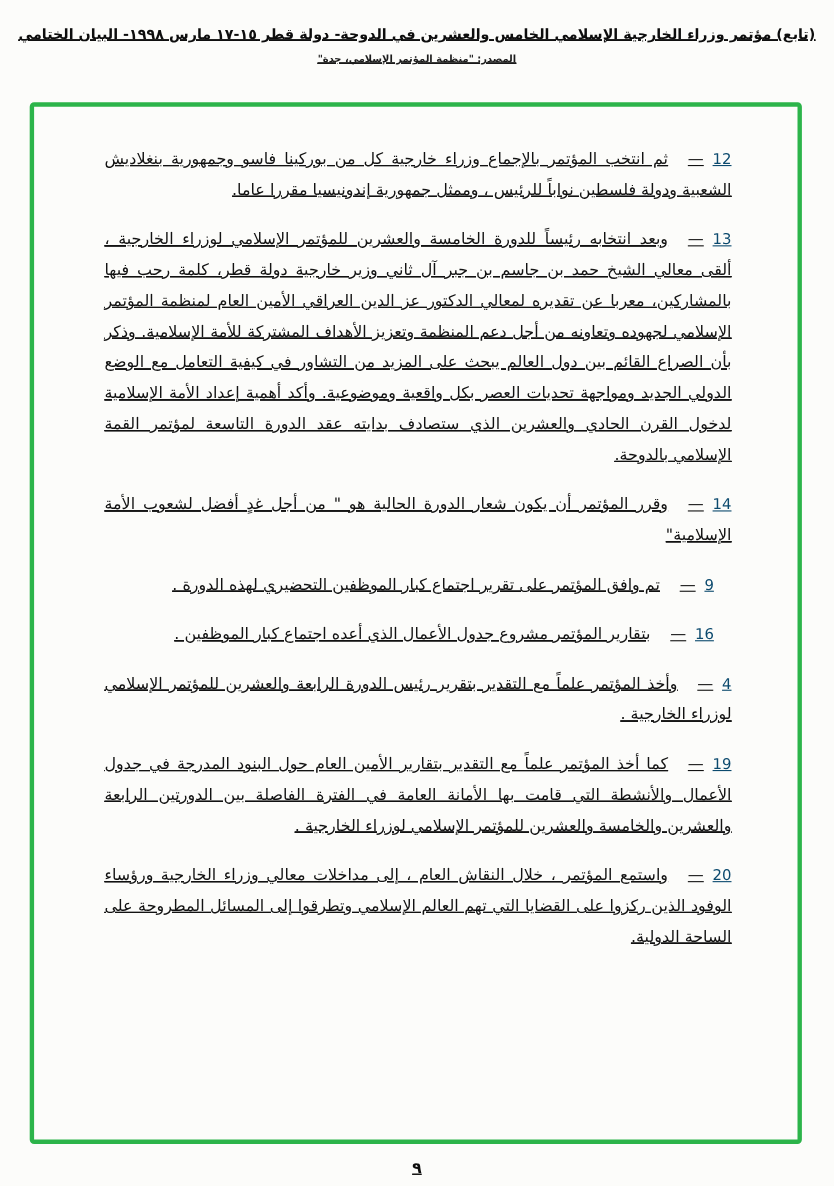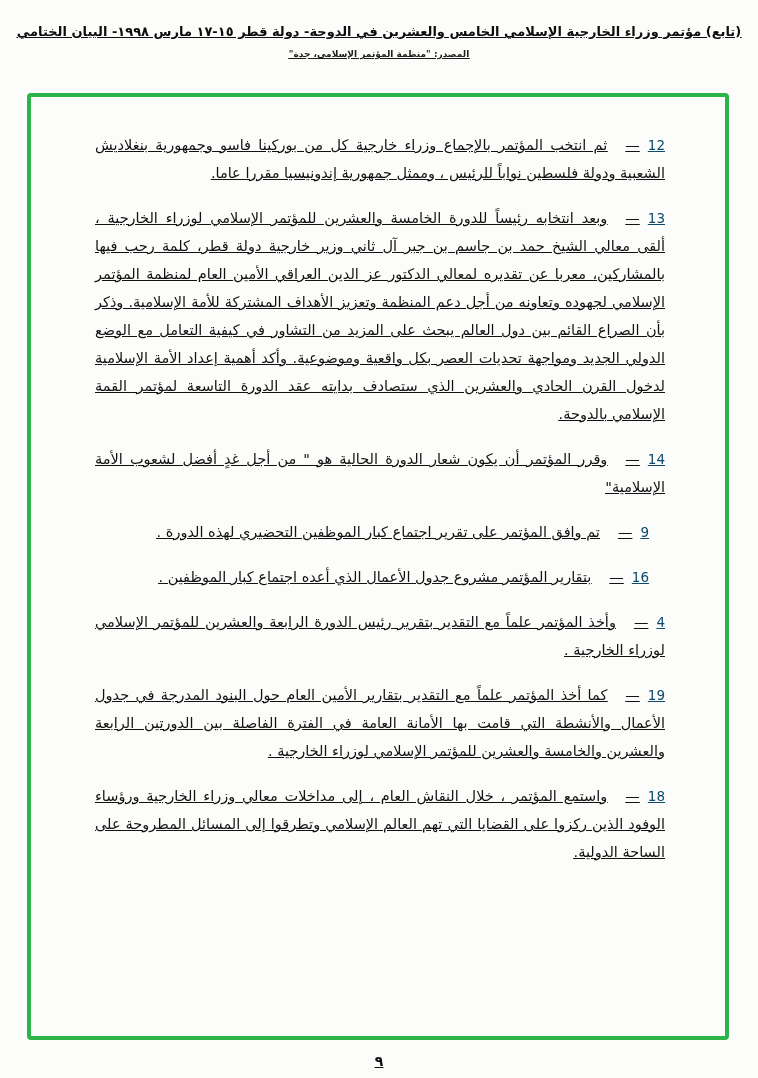--- a/index.html
+++ b/index.html
@@ -122,21 +122,21 @@
 
       <p class="para">
         <span class="pnum">4</span><span class="dash">—</span><span class="ptext">وأخذ المؤتمر علماً مع التقدير بتقرير رئيس الدورة الرابعة والعشرين للمؤتمر الإسلامي لوزراء الخارجية .</span>
       </p>
 
       <p class="para">
         <span class="pnum">19</span><span class="dash">—</span><span class="ptext">كما أخذ المؤتمر علماً مع التقدير بتقارير الأمين العام حول البنود المدرجة في جدول الأعمال والأنشطة التي قامت بها الأمانة العامة في الفترة الفاصلة بين الدورتين الرابعة والعشرين والخامسة والعشرين للمؤتمر الإسلامي لوزراء الخارجية .</span>
       </p>
 
       <p class="para">
-        <span class="pnum">18</span><span class="dash">—</span><span class="ptext">واستمع المؤتمر ، خلال النقاش العام ، إلى مداخلات معالي وزراء الخارجية ورؤساء الوفود الذين ركزوا على القضايا التي تهم العالم الإسلامي وتطرقوا إلى المسائل المطروحة على الساحة الدولية.</span>
+        <span class="pnum">20</span><span class="dash">—</span><span class="ptext">واستمع المؤتمر ، خلال النقاش العام ، إلى مداخلات معالي وزراء الخارجية ورؤساء الوفود الذين ركزوا على القضايا التي تهم العالم الإسلامي وتطرقوا إلى المسائل المطروحة على الساحة الدولية.</span>
       </p>
 
     </div>
   </div>
 
   <footer class="doc-footer">
     <span class="page-number">٩</span>
   </footer>
 
 </div>

